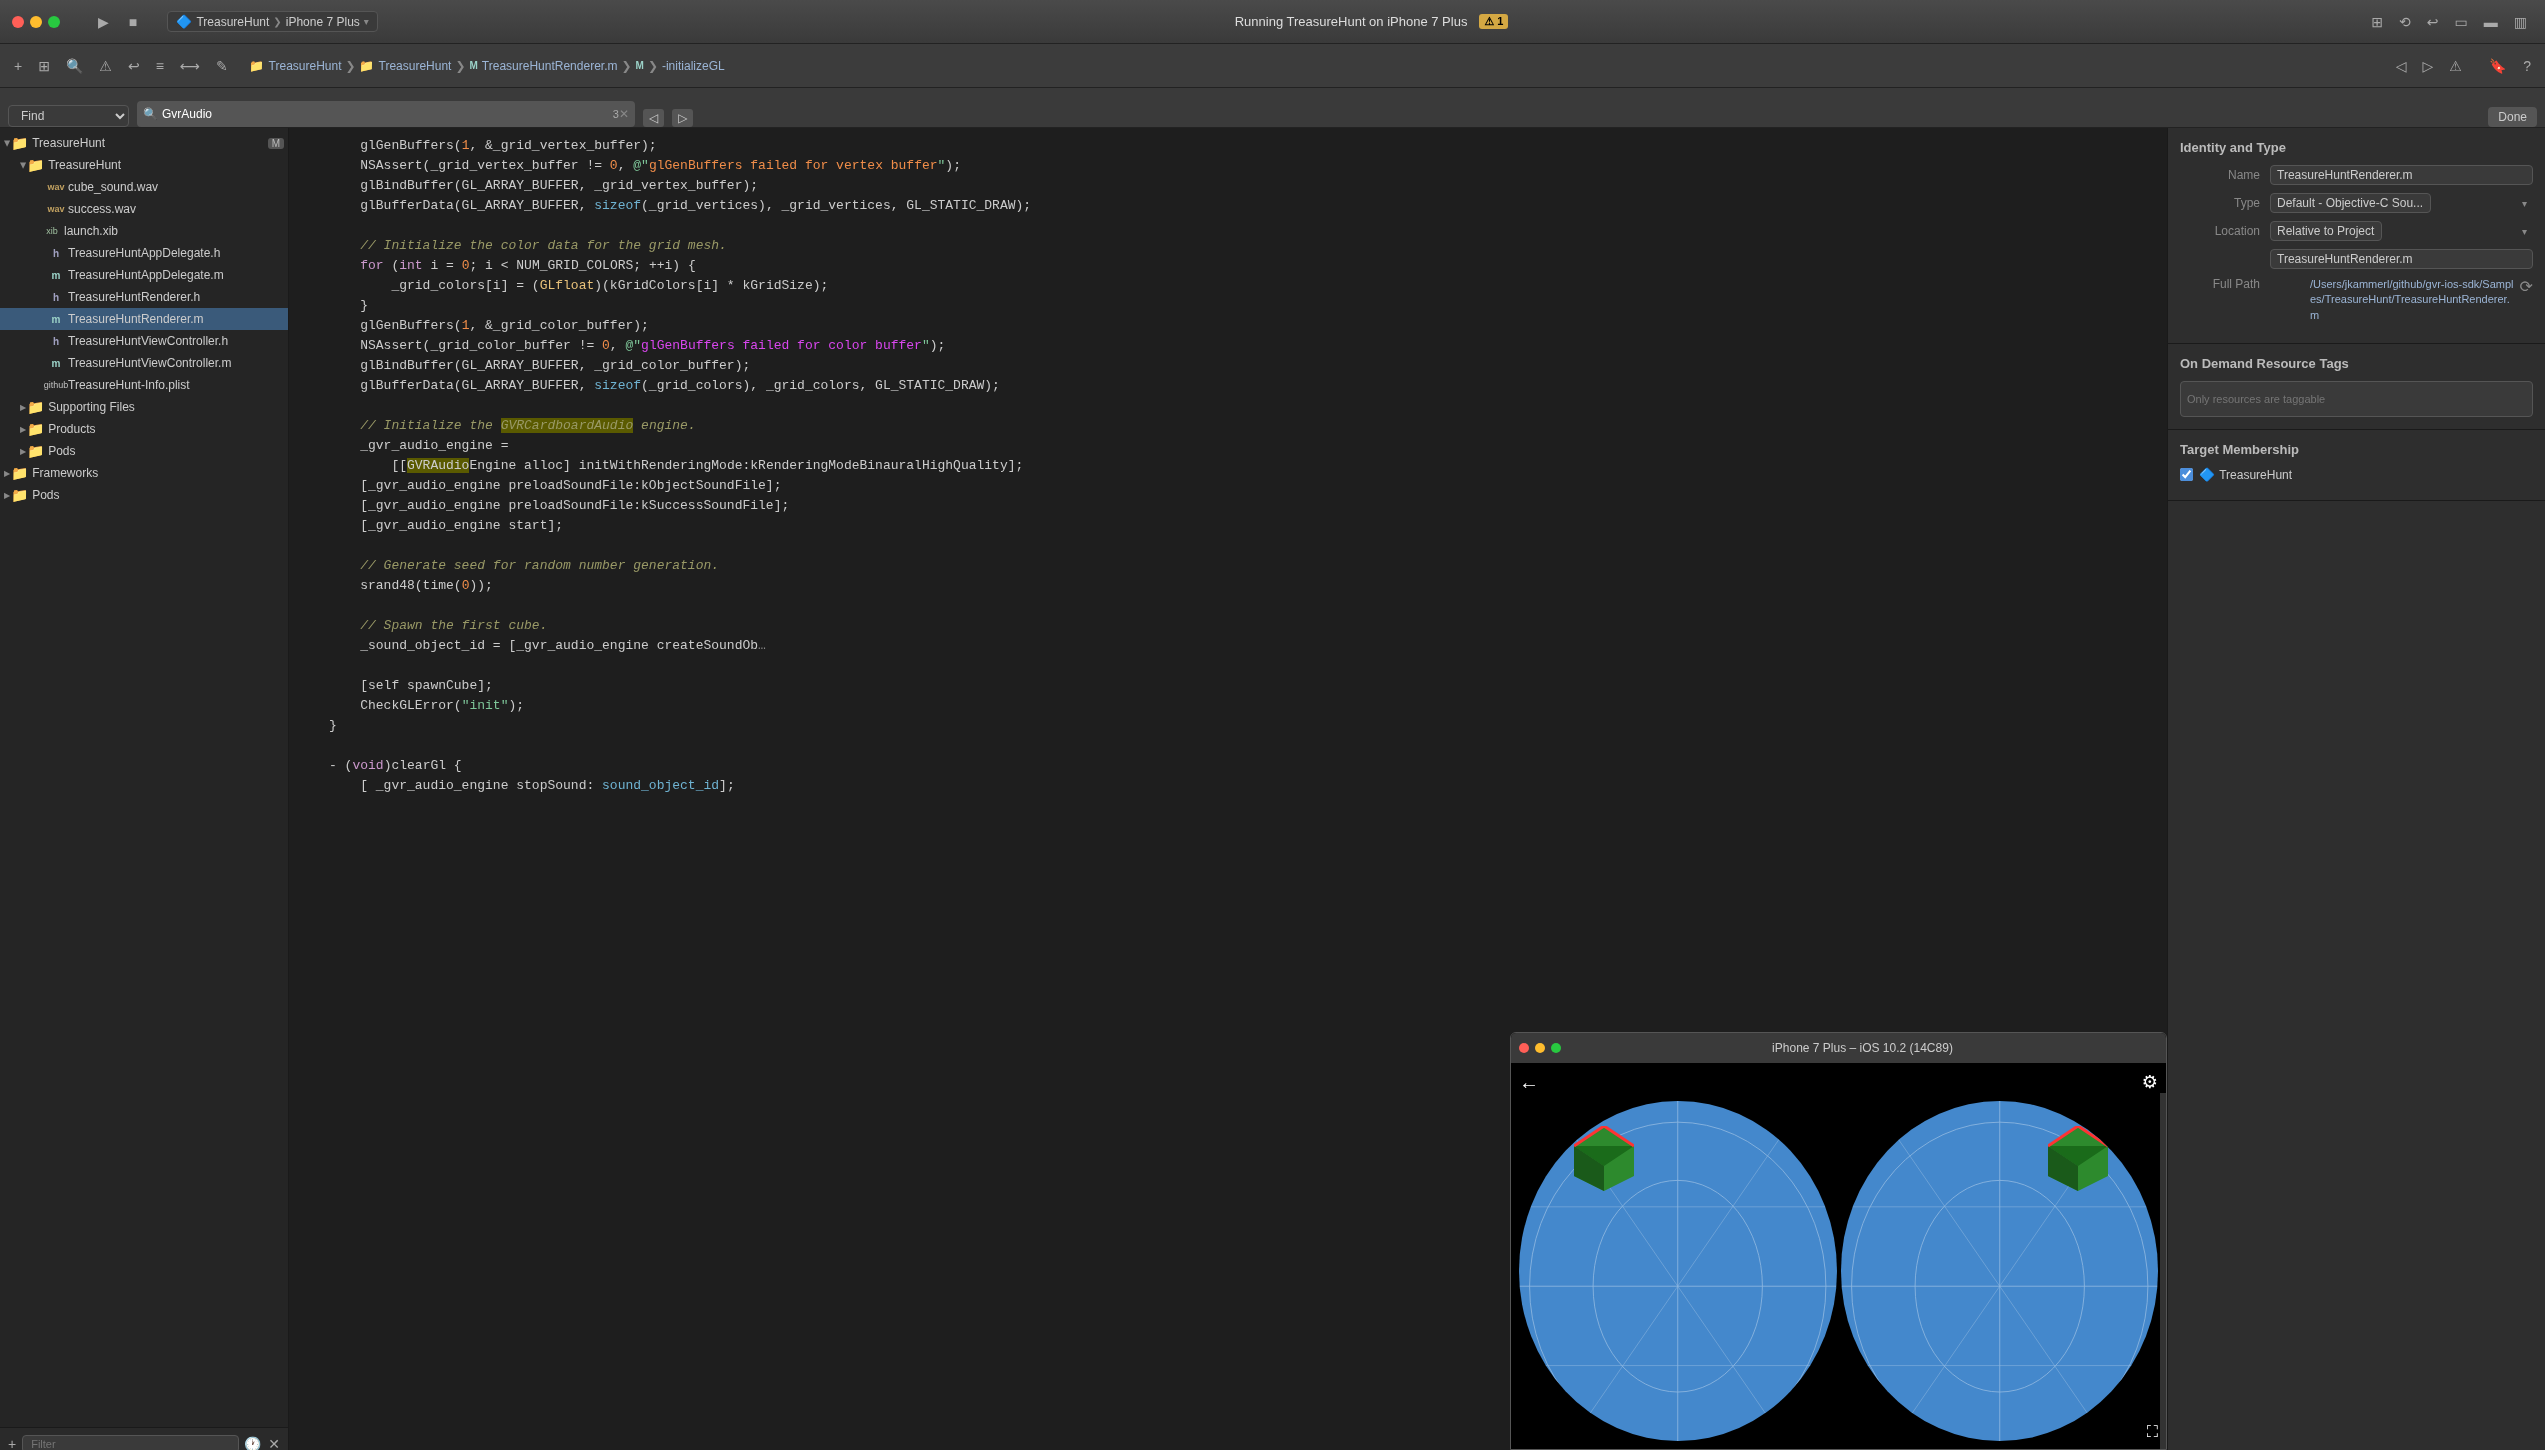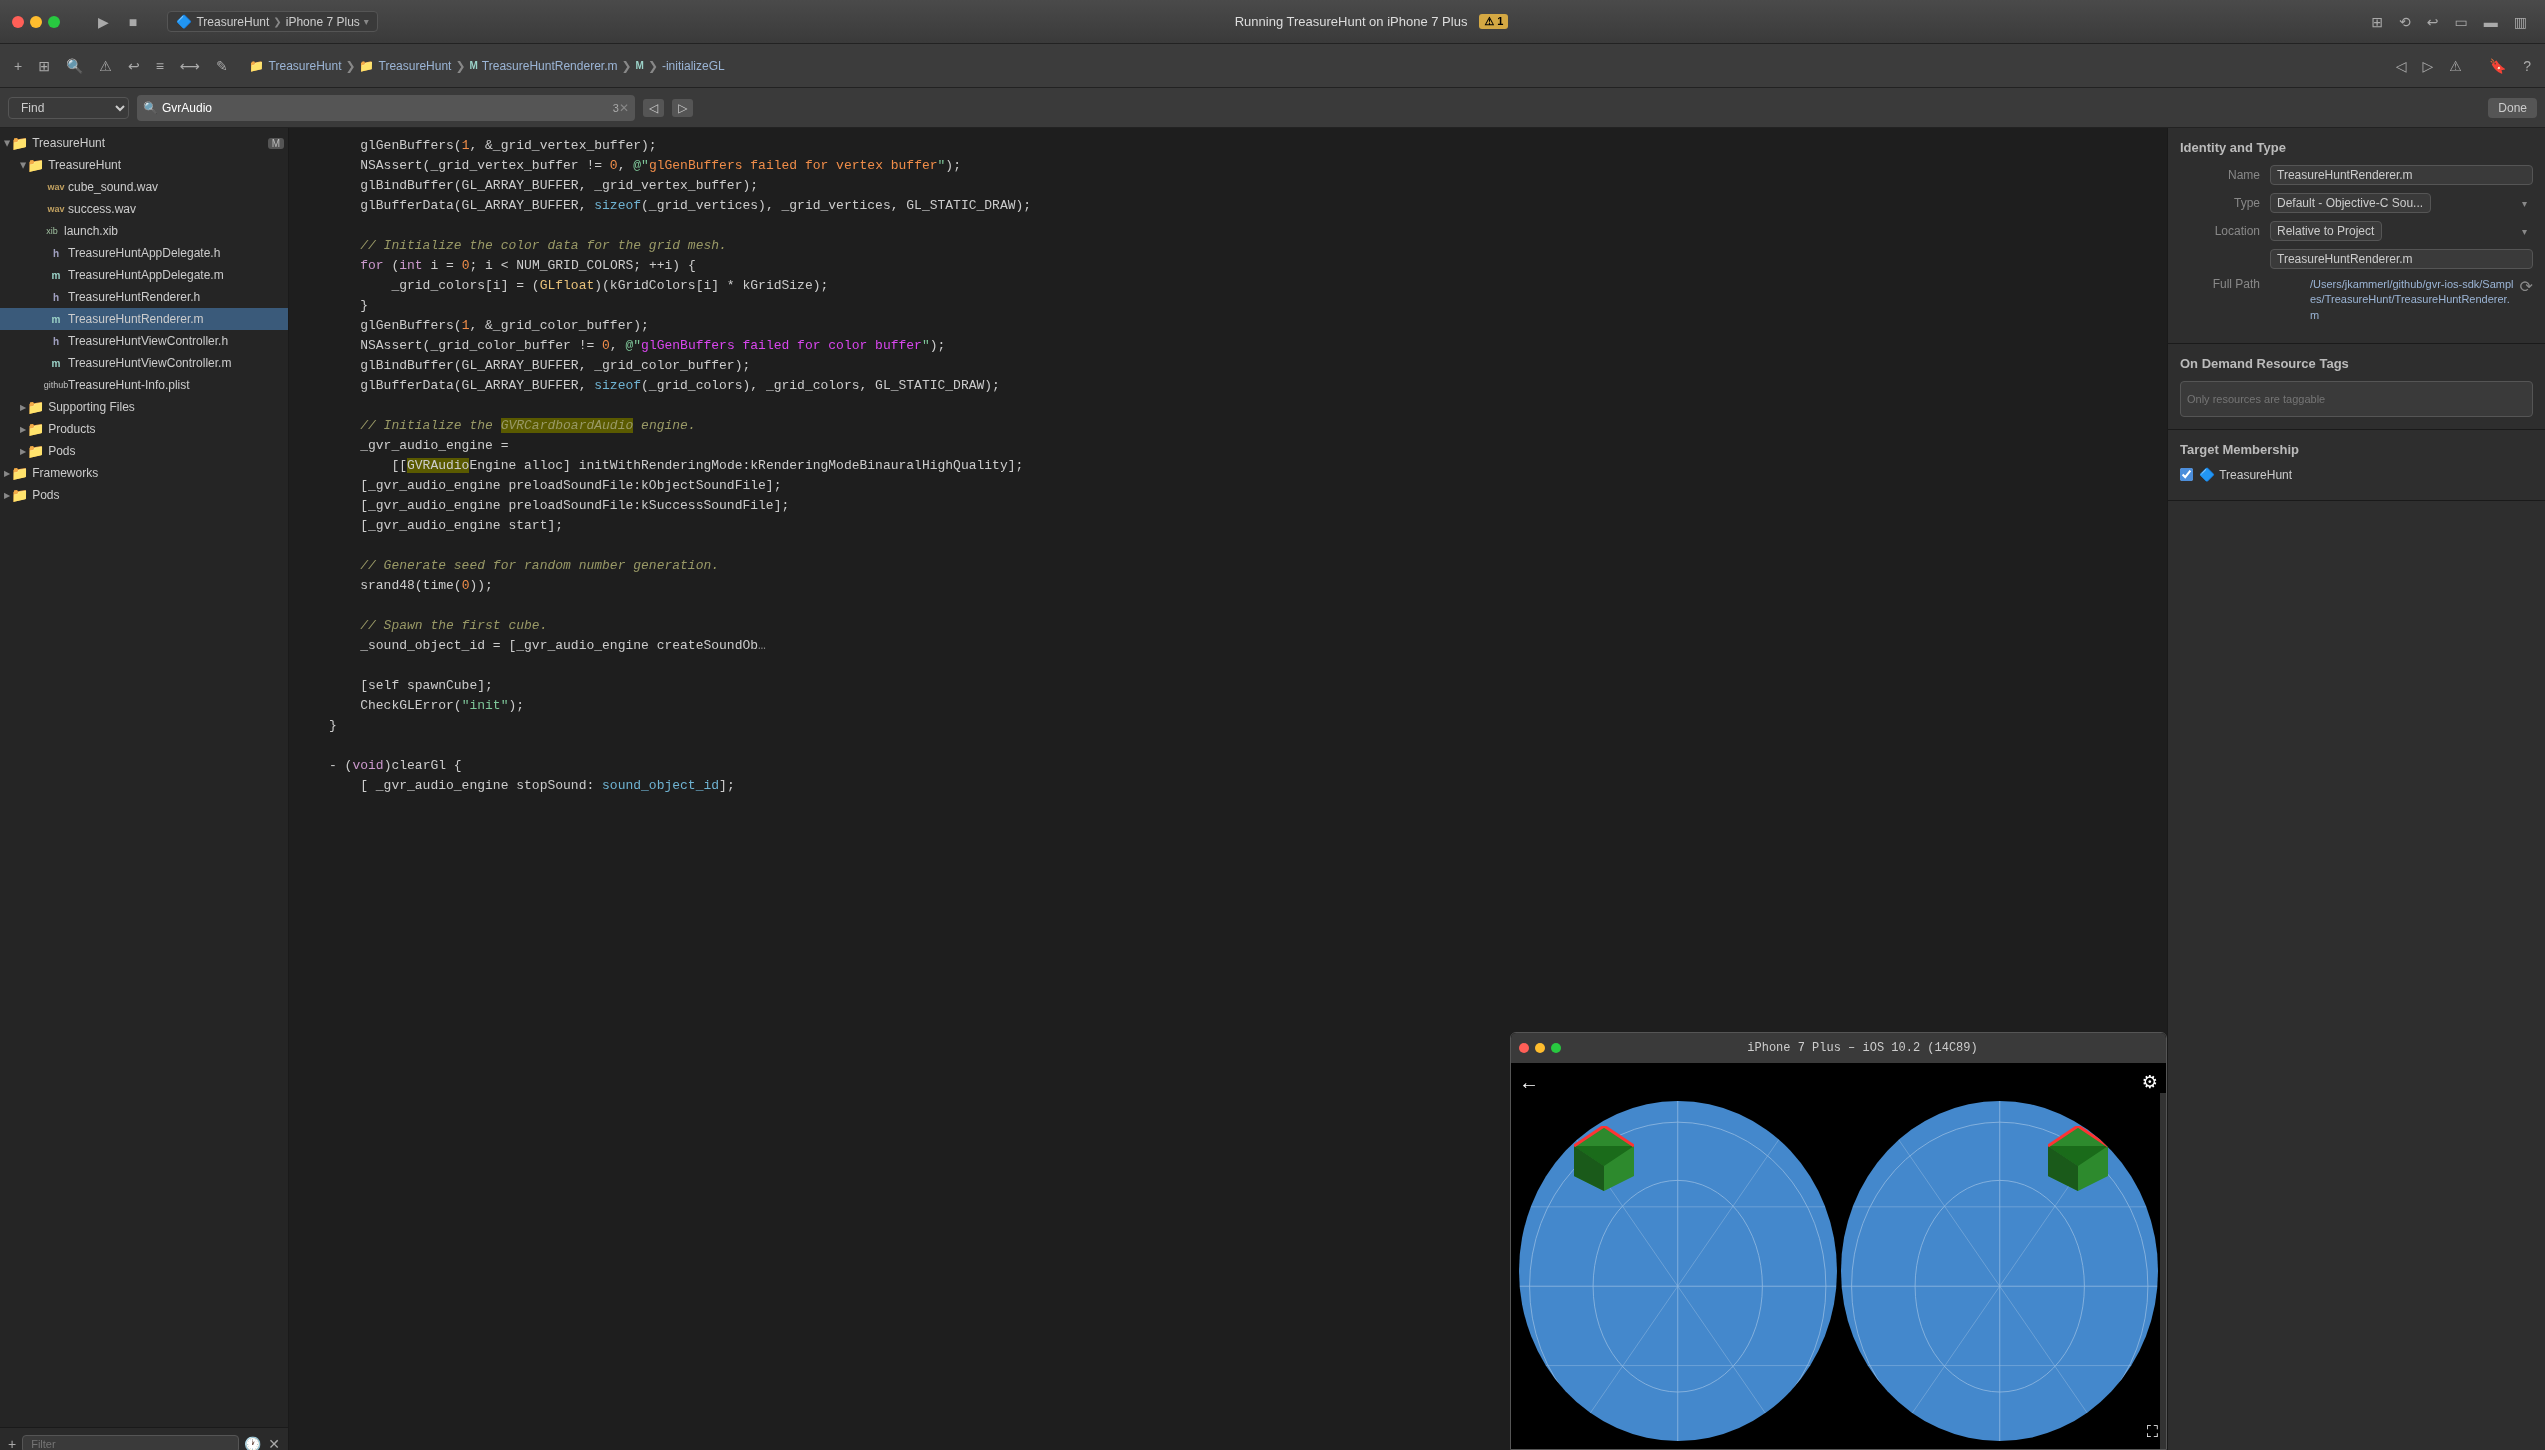--- a/index.html
+++ b/index.html
@@ -58,21 +58,21 @@
       font-size: 12px;
       display: flex; align-items: center; gap: 4px;
     }
     .breadcrumb-sep { color: #888; }
 
     
     .find-bar {
       height: 40px;
       background: #3a3a3a;
       display: flex;
-      align-items: center;
+      align-items: flex-end;
       padding: 0 8px;
       border-bottom: 1px solid #222;
       gap: 8px;
     }
     .find-input-wrap {
       flex: 1;
       max-width: 498px;
       background: #555;
       border-radius: 4px;
       display: flex;
@@ -324,21 +324,20 @@
     }
     .sim-tl { width: 10px; height: 10px; border-radius: 50%; }
     .sim-tl-red { background: #ff5f57; }
     .sim-tl-yellow { background: #ffbd2e; }
     .sim-tl-green { background: #28c840; }
     .sim-title {
       flex: 1;
       text-align: center;
       font-size: 12px;
       color: #ccc;
-      font-family: Liberation Mono, monospace;
     }
     .sim-body {
       background: #000;
       width: 100%;
       height: calc(100% - 30px);
       display: flex;
       align-items: center;
       justify-content: space-between;
       padding: 8px;
       position: relative;

